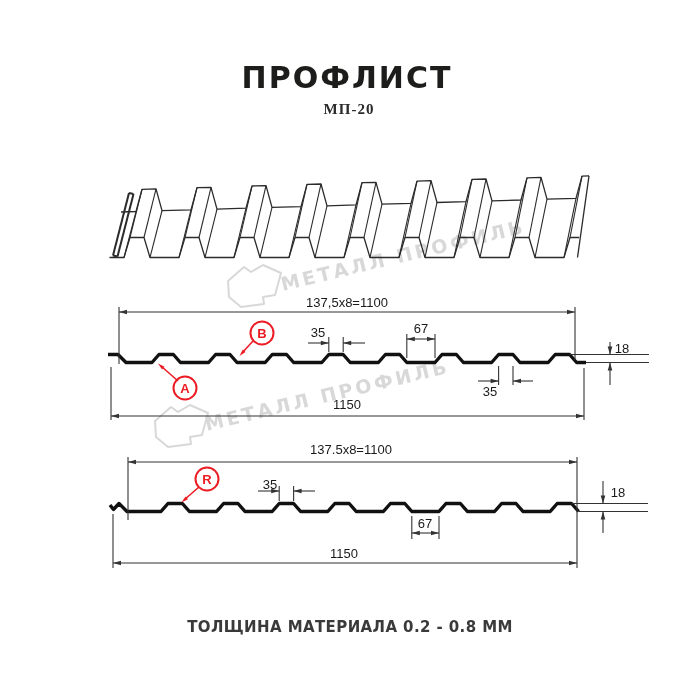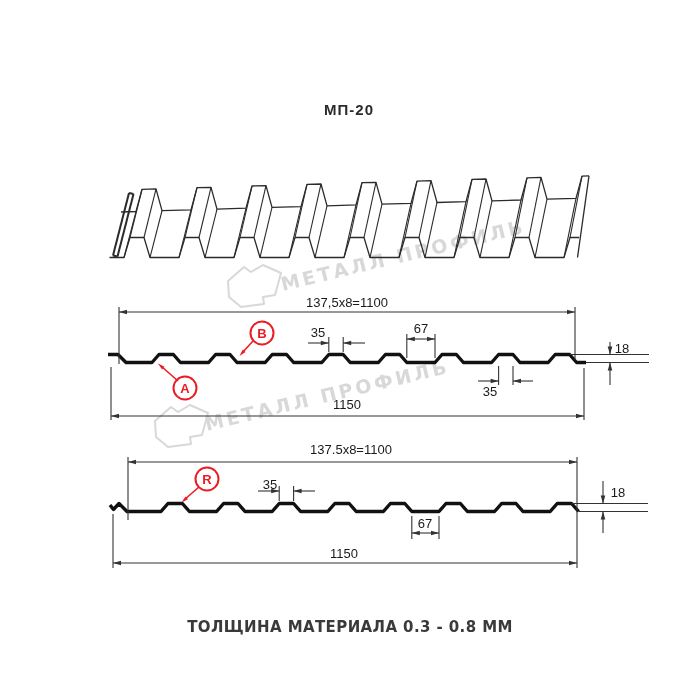--- a/index.html
+++ b/index.html
@@ -2,21 +2,21 @@
 <html><head>
 <meta charset="utf-8">
 <style>
   html,body{margin:0;padding:0;background:#fff;}
   .page{position:relative;width:700px;height:700px;background:#fff;overflow:hidden;
         font-family:"Liberation Sans",sans-serif;}
   .lbl{position:absolute;transform:translate(-50%,-50%);white-space:nowrap;
        font-size:13px;color:#1a1a1a;z-index:3;}
   .title{font-family:"DejaVu Sans",sans-serif;font-weight:bold;font-size:30px;
          letter-spacing:2px;color:#1d1d1b;}
-  .subtitle{font-family:Liberation Sans, sans-serif;font-weight:bold;font-size:15px;
+  .subtitle{font-family:Liberation Serif, serif;font-weight:bold;font-size:15px;
          letter-spacing:1px;color:#2b2b2b;}
   .footer{font-family:"DejaVu Sans",sans-serif;font-weight:bold;font-size:15px;
          letter-spacing:.4px;color:#3a3a3a;}
   .wmtext{position:absolute;transform:translate(-50%,-50%) rotate(-13.5deg);
          white-space:nowrap;font-family:"DejaVu Sans",sans-serif;font-weight:bold;
          font-size:19px;letter-spacing:3px;color:#d8d8d8;z-index:0;}
   .circ{position:absolute;transform:translate(-50%,-50%);width:21px;height:21px;
         border:2px solid #ec1c24;border-radius:50%;display:flex;align-items:center;
         justify-content:center;font-size:13px;font-weight:bold;color:#ec1c24;z-index:4;
         background:transparent;}
@@ -144,32 +144,33 @@
         <path d="M0,0 L-8,2.3 L-8,-2.3 Z" fill="#333" transform="translate(439,533) rotate(0)"></path>
         <line x1="113" y1="514" x2="113" y2="568" stroke="#333" stroke-width="1.1"></line>
         <line x1="113" y1="563" x2="577" y2="563" stroke="#333" stroke-width="1.1"></line>
         <path d="M0,0 L-8,2.3 L-8,-2.3 Z" fill="#333" transform="translate(113,563) rotate(180)"></path>
         <path d="M0,0 L-8,2.3 L-8,-2.3 Z" fill="#333" transform="translate(577,563) rotate(0)"></path>
         <line x1="199" y1="487" x2="184" y2="500" stroke="#ec1c24" stroke-width="1.6"></line>
         <path d="M0,0 L-7,1.8 L-7,-1.8 Z" fill="#ec1c24" transform="translate(181.5,502.5) rotate(139)"></path>
       </g>
     </svg>
 
+  <div class="lbl title" style="left:347px;top:77px;">ПРОФЛИСТ</div>
   <div class="lbl subtitle" style="left:349px;top:109px;">МП-20</div>
 
   <div class="lbl" style="left:347px;top:302px;">137,5x8=1100</div>
   <div class="lbl" style="left:318px;top:332px;">35</div>
   <div class="lbl" style="left:421px;top:328px;">67</div>
   <div class="lbl" style="left:622px;top:348px;">18</div>
   <div class="lbl" style="left:490px;top:391px;">35</div>
   <div class="lbl" style="left:347px;top:404px;">1150</div>
   <div class="circ" style="left:185px;top:388px;">A</div>
   <div class="circ" style="left:262px;top:333px;">B</div>
 
   <div class="lbl" style="left:351px;top:449px;">137.5x8=1100</div>
   <div class="lbl" style="left:270px;top:484px;">35</div>
   <div class="lbl" style="left:618px;top:492px;">18</div>
   <div class="lbl" style="left:425px;top:523px;">67</div>
   <div class="lbl" style="left:344px;top:553px;">1150</div>
   <div class="circ" style="left:207px;top:479px;">R</div>
 
-  <div class="lbl footer" style="left:350px;top:627px;">ТОЛЩИНА МАТЕРИАЛА 0.3 - 0.8 ММ</div>
+  <div class="lbl footer" style="left:350px;top:627px;">ТОЛЩИНА МАТЕРИАЛА 0.2 - 0.8 ММ</div>
 </div>
 
 </body></html>

